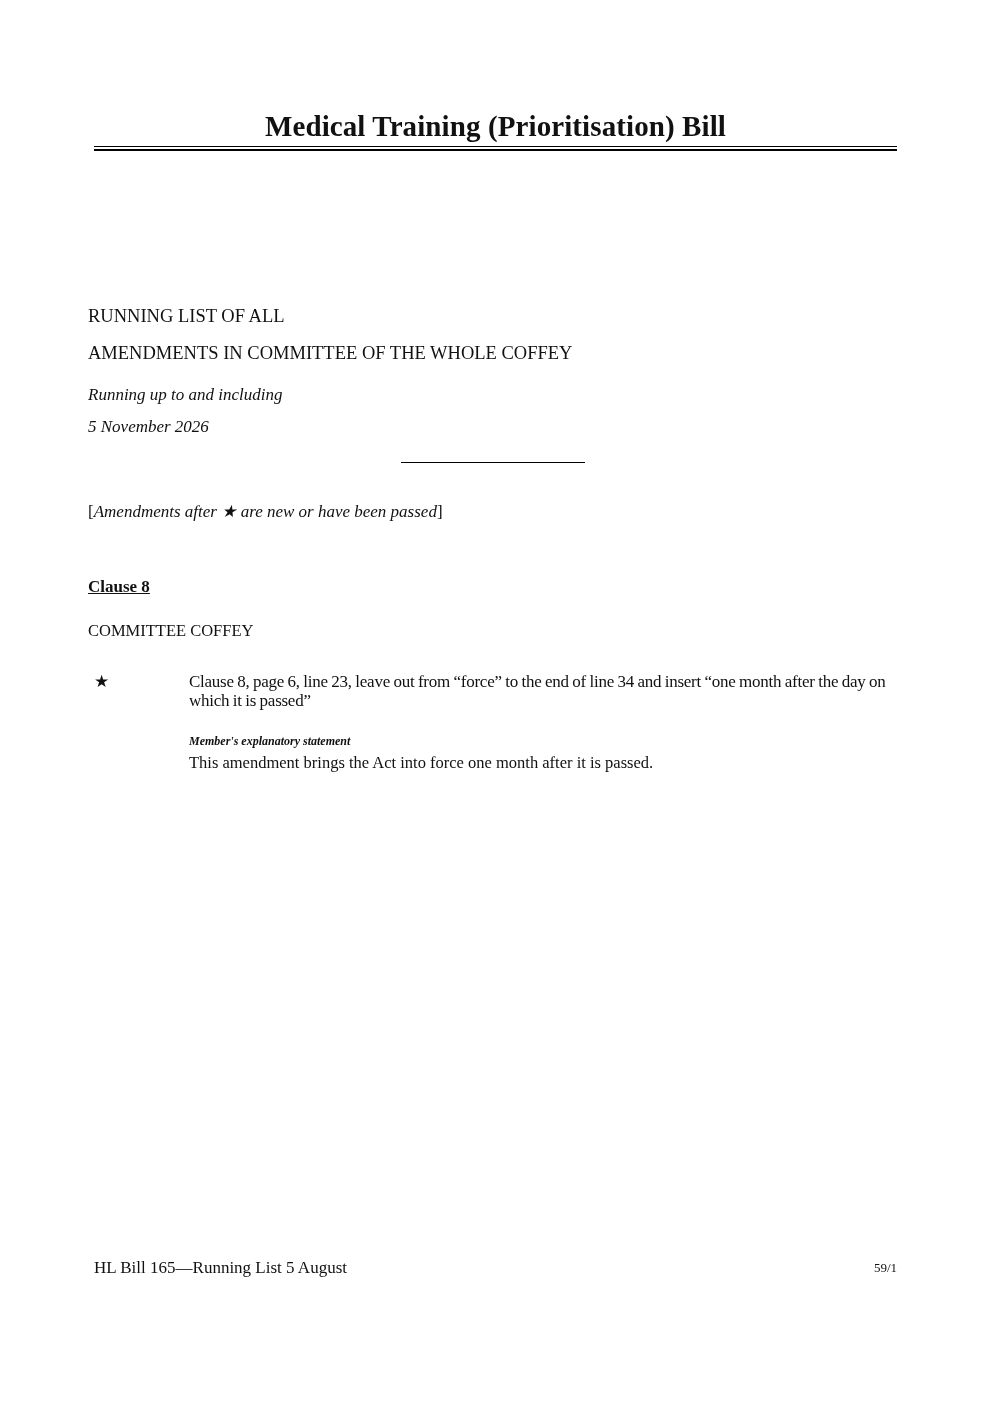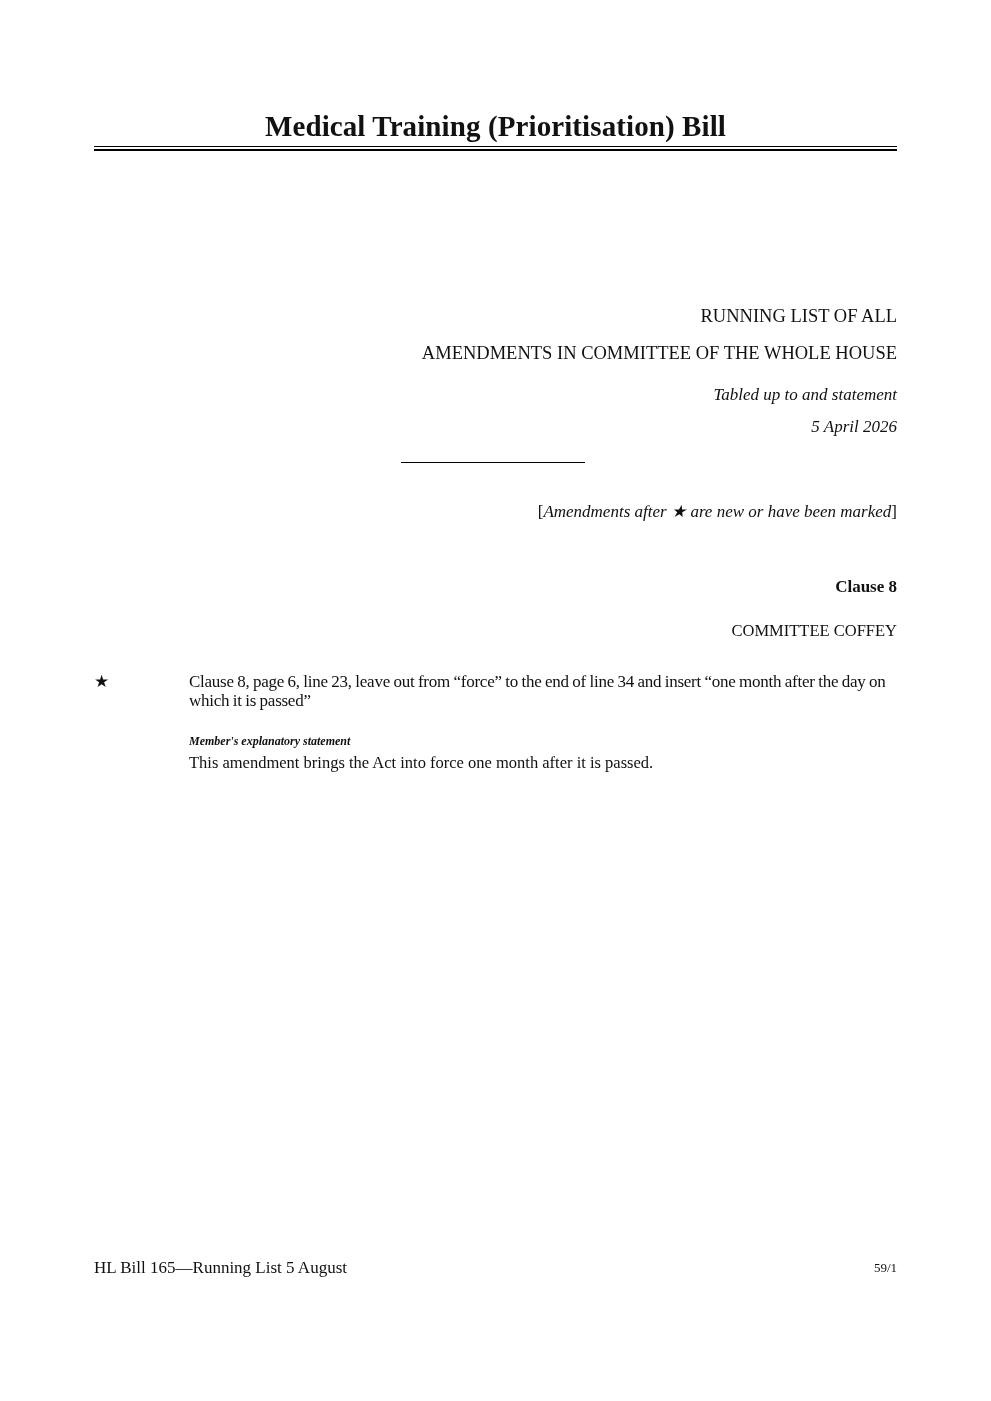--- a/index.html
+++ b/index.html
@@ -37,22 +37,22 @@
       background: #000;
     }
     .rule-thick {
       position: absolute;
       left: 94px; width: 803px;
       top: 149px; height: 2px;
       background: #000;
     }
     .center-line {
       position: absolute;
-      left: 94px; width: 803px;
-      text-align: right;
+      left: 88px; width: 803px;
+      text-align: left;
       white-space: nowrap;
     }
     .heading-line {
       font-size: 18.5px;
       line-height: 24px;
     }
     .italic-line {
       font-size: 17px;
       font-style: italic;
       line-height: 22px;
@@ -129,32 +129,32 @@
 </head>
 <body>
 
 <div class="page">
 
   <div class="title">Medical Training (Prioritisation) Bill</div>
   <div class="rule-thin"></div>
   <div class="rule-thick"></div>
 
   <div class="center-line heading-line" style="top:304px;">RUNNING LIST OF ALL</div>
-  <div class="center-line heading-line" style="top:341px;">AMENDMENTS IN COMMITTEE OF THE WHOLE HOUSE</div>
+  <div class="center-line heading-line" style="top:341px;">AMENDMENTS IN COMMITTEE OF THE WHOLE COFFEY</div>
 
-  <div class="center-line italic-line" style="top:384px;">Tabled up to and statement</div>
-  <div class="center-line italic-line" style="top:416px;">5 April 2026</div>
+  <div class="center-line italic-line" style="top:384px;">Running up to and including</div>
+  <div class="center-line italic-line" style="top:416px;">5 November 2026</div>
 
   <div class="short-rule"></div>
 
   <div class="center-line note-line" style="top:501px;">
-    <span>[</span><span class="it">Amendments after </span><span class="it">★</span><span class="it"> are new or have been marked</span><span>]</span>
+    <span>[</span><span class="it">Amendments after </span><span class="it">★</span><span class="it"> are new or have been passed</span><span>]</span>
   </div>
 
-  <div class="center-line clause-heading" style="top:576px;">Clause 8</div>
+  <div class="center-line clause-heading" style="top:576px;text-decoration:underline;">Clause 8</div>
   <div class="center-line member-name" style="top:620px;">COMMITTEE COFFEY</div>
 
   <div>
     <span class="star-marker">★</span>
     <div class="amendment-text">Clause 8, page 6, line 23, leave out from “force” to the end of line 34 and insert “one month after the day on which it is passed”</div>
     <div class="explanatory-heading">Member's explanatory statement</div>
     <div class="explanatory-text">This amendment brings the Act into force one month after it is passed.</div>
   </div>
 
   <div class="footer-left">HL Bill 165—Running List 5 August</div>

